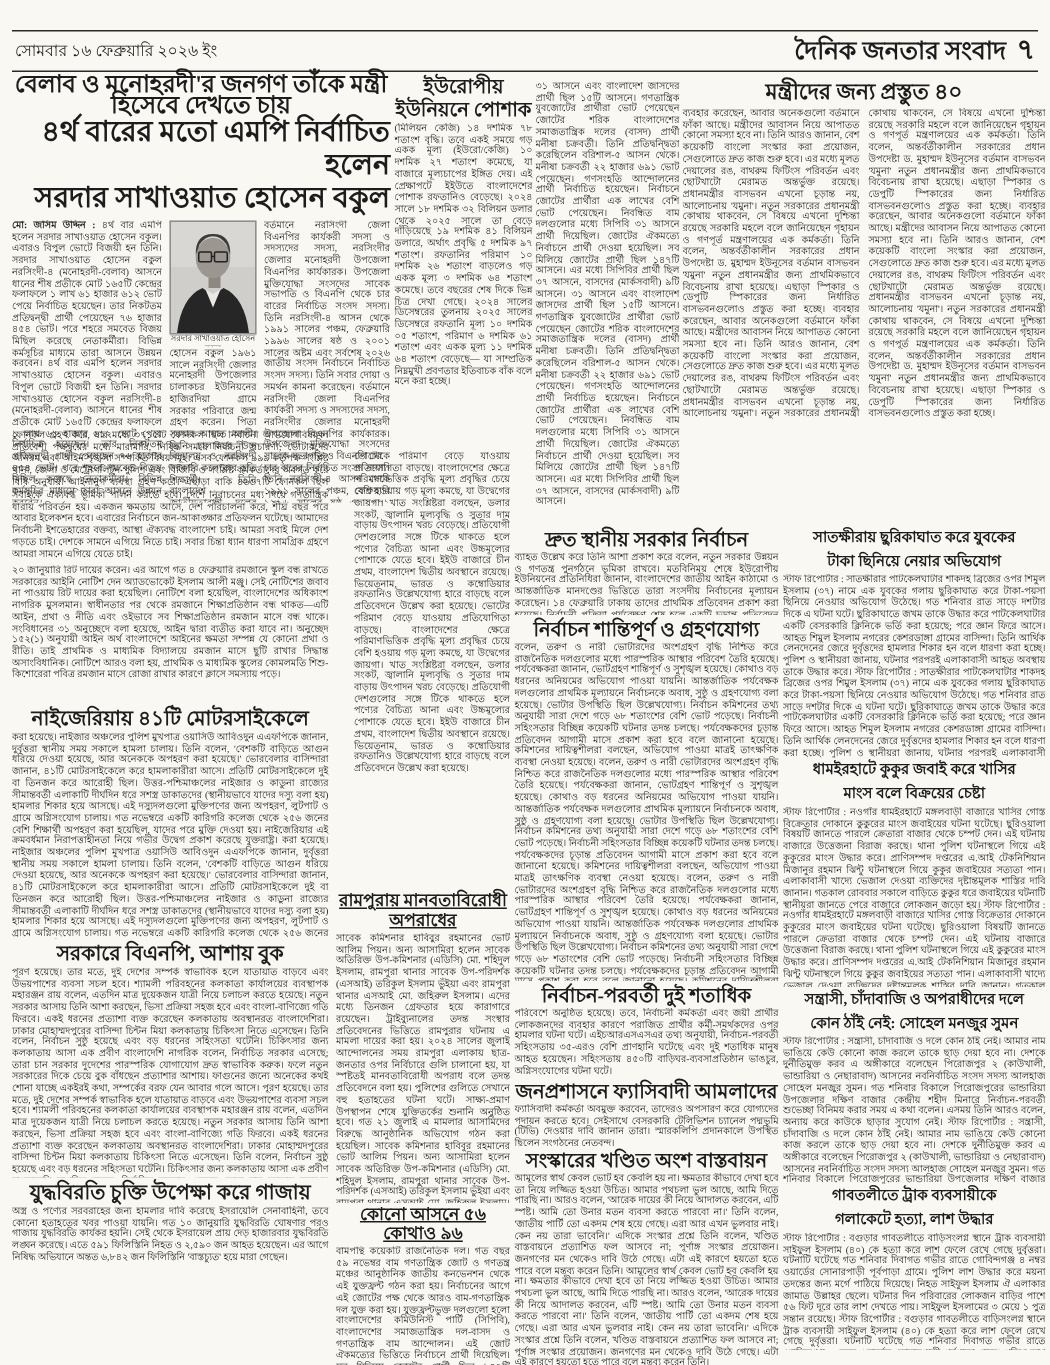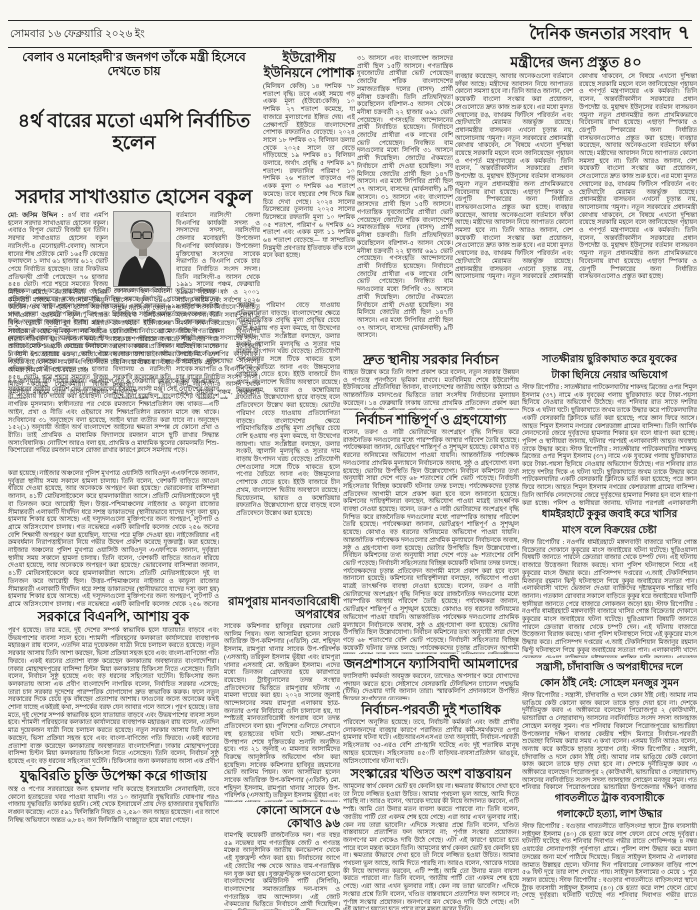--- a/index.html
+++ b/index.html
@@ -6,25 +6,25 @@
   #page{position:relative;width:700px;height:910px;margin:0 auto;background:#f9f8f3;
         font-family:"Liberation Serif","DejaVu Serif",serif;color:#1c1c1c;overflow:hidden;}
   .rule{position:absolute;left:8px;right:8px;border-top:1.3px solid #2a2a2a;}
   .rule.top{top:20px}
   .rule.bot{top:47px}
   .hdr{position:absolute;left:10px;right:10px;top:23px;height:22px;display:flex;align-items:center;justify-content:flex-end;}
   .date{font-size:10.5px;}
   .brand{margin-left:auto;font-weight:bold;font-size:16.5px;}
   .pno{font-weight:bold;font-size:19px;margin-left:7px;}
   .art{position:absolute;}
-  .kicker{font-size:12px;font-weight:bold;text-align:center;line-height:14px;}
-  .mh{font-size:19px;font-weight:bold;text-align:center;line-height:22px;margin-top:32px;}
+  .kicker{font-size:16px;font-weight:bold;text-align:center;line-height:14px;}
+  .mh{font-size:19px;font-weight:bold;text-align:right;line-height:22px;}
   .sh{font-size:13.5px;font-weight:bold;text-align:center;line-height:16px;margin:2px 0 1px 0;}
   .sh2{font-size:10px;font-weight:bold;text-align:center;line-height:14.5px;margin:2px 0 1px 0;}
-  .sh3{font-size:11.5px;font-weight:bold;text-align:right;line-height:13px;margin:2px 0 1px 0;}
+  .sh3{font-size:11.5px;font-weight:bold;text-align:center;line-height:13px;margin:2px 0 1px 0;text-decoration:underline;}
   .bd{font-size:6.4px;line-height:7.7px;text-align:justify;overflow:hidden;color:#242424;}
   .mbody{display:flex;gap:5px;margin-top:3px;height:188px;}
   .c1{width:100px;}
   .c2{width:58px;display:flex;flex-direction:column;}
   .c3{flex:1;}
   .photo{width:56px;height:74px;border:1px solid #8f8f8f;background:#cfcecb;flex:0 0 auto;}
   .cap{font-size:5.5px;text-align:center;line-height:7px;height:8px;overflow:hidden;}
   .ptext{flex:1;margin-top:1px;}
   .eu-top{left:263px;top:50px;width:92px;}
   .eu-hl{font-size:13px;font-weight:bold;text-align:center;line-height:15px;}
@@ -102,20 +102,21 @@
     <div>
       <div class="bd" style="height:40px;">ফোনকল গ্রহণ করে, যার মধ্যে ৩৭১৫টি ফোনকল ছিল নির্বাচনী অভিযোগবিষয়ক। প্রতিবেশী পক্ষদ্বয়ের মধ্যে মারামারি, নিষিদ্ধ সময়ে নির্বাচনী প্রচারণা, ভোটারদের অনিয়ম এবং আইন-শৃঙ্খলা সম্পর্কিত বিষয়সমূহ। এসব ফোনকল ৯৯৯ কর্তৃপক্ষ সংশ্লিষ্ট থানা, জেলা ও মেট্রোপলিটন পুলিশ এবং বিজিবি ও সংশ্লিষ্ট কর্মকর্তাদের অবগত করে বিধি অনুযায়ী আইনানুগ ব্যবস্থা গ্রহণ করে। এছাড়া বাকি ৪৬৬৭টি ফোনকল ছিল নির্বাচন সংক্রান্ত বিভিন্ন বিষয়ে সম্পর্কে জানতে চেয়ে।</div>
     </div>
     <div>
       <div class="bd" style="height:50px;">সবাইকে ঐক্যবদ্ধ ভূমিকা পালন করতে হবে। দেশে নির্বাচনের মধ্য দিয়ে গণতান্ত্রিক ধারায় পরিবর্তন হয়। একজন ক্ষমতায় আসে, দেশ পরিচালনা করে, শীঘ্র বছর পরে আবার ইলেকশন হবে। এবারের নির্বাচনে জন-আকাঙ্ক্ষার প্রতিফলন ঘটেছে। আমাদের নির্বাচনী ইশতেহারের বক্তব্য, আস্থা ঐক্যবদ্ধ বাংলাদেশ চাই। আমরা সবাই মিলে দেশ গড়তে চাই। দেশকে সামনে এগিয়ে নিতে চাই। সবার চিন্তা ধ্যান ধারণা সামগ্রিক গ্রহণে আমরা সামনে এগিয়ে যেতে চাই।</div>
     </div>
     <div>
       <div class="bd" style="height:92px;">২০ জানুয়ারি রিট দায়ের করেন। এর আগে গত ৪ ফেব্রুয়ারি রমজানে স্কুল বন্ধ রাখতে সরকারের আইনি নোটিশ দেন অ্যাডভোকেট ইসলাম আলী মঞ্জু। সেই নোটিশের জবাব না পাওয়ায় রিট দায়ের করা হয়েছিল। নোটিশে বলা হয়েছিল, বাংলাদেশের অধিকাংশ নাগরিক মুসলমান। স্বাধীনতার পর থেকে রমজানে শিক্ষাপ্রতিষ্ঠান বন্ধ থাকত—এটি আইন, প্রথা ও নীতি এবং ওইভাবে সব শিক্ষাপ্রতিষ্ঠান রমজান মাসে বন্ধ থাকে। সংবিধানের ৩১ অনুচ্ছেদে বলা হয়েছে, আইন দ্বারা ব্যতীত করা যাবে না। অনুচ্ছেদ ১৫২(১) অনুযায়ী আইন অর্থ বাংলাদেশে আইনের ক্ষমতা সম্পন্ন যে কোনো প্রথা ও রীতি। তাই প্রাথমিক ও মাধ্যমিক বিদ্যালয়ে রমজান মাসে ছুটি রাখার সিদ্ধান্ত অসাংবিধানিক। নোটিশে আরও বলা হয়, প্রাথমিক ও মাধ্যমিক স্কুলের কোমলমতি শিশু-কিশোরেরা পবিত্র রমজান মাসে রোজা রাখার কারণে ক্লাসে সমস্যায় পড়ে।</div>
     </div>
     <div>
+      <div class="sh">নাইজেরিয়ায় ৪১টি মোটরসাইকেলে</div>
       <div class="bd" style="height:138px;">করা হয়েছে। নাইজার অঞ্চলের পুলিশ মুখপাত্র ওয়াসিউ আবিওদুন এএফপিকে জানান, দুর্বৃত্তরা স্থানীয় সময় সকালে হামলা চালায়। তিনি বলেন, 'বেশকটি বাড়িতে আগুন ধরিয়ে দেওয়া হয়েছে, আর অনেককে অপহরণ করা হয়েছে।' ভোরবেলার বাসিন্দারা জানান, ৪১টি মোটরসাইকেলে করে হামলাকারীরা আসে। প্রতিটি মোটরসাইকেলে দুই বা তিনজন করে আরোহী ছিল। উত্তর-পশ্চিমাঞ্চলের নাইজার ও কাডুনা রাজ্যের সীমান্তবর্তী এলাকাটি দীর্ঘদিন ধরে সশস্ত্র ডাকাতদের (স্থানীয়ভাবে যাদের দস্যু বলা হয়) হামলার শিকার হয়ে আসছে। এই দস্যুদলগুলো মুক্তিপণের জন্য অপহরণ, লুটপাট ও গ্রামে অগ্নিসংযোগ চালায়। গত নভেম্বরে একটি কারিগরি কলেজ থেকে ২৫৬ জনের বেশি শিক্ষার্থী অপহরণ করা হয়েছিল, যাদের পরে মুক্তি দেওয়া হয়। নাইজেরিয়ার এই ক্রমবর্ধমান নিরাপত্তাহীনতা নিয়ে গভীর উদ্বেগ প্রকাশ করেছে যুক্তরাষ্ট্র। করা হয়েছে। নাইজার অঞ্চলের পুলিশ মুখপাত্র ওয়াসিউ আবিওদুন এএফপিকে জানান, দুর্বৃত্তরা স্থানীয় সময় সকালে হামলা চালায়। তিনি বলেন, 'বেশকটি বাড়িতে আগুন ধরিয়ে দেওয়া হয়েছে, আর অনেককে অপহরণ করা হয়েছে।' ভোরবেলার বাসিন্দারা জানান, ৪১টি মোটরসাইকেলে করে হামলাকারীরা আসে। প্রতিটি মোটরসাইকেলে দুই বা তিনজন করে আরোহী ছিল। উত্তর-পশ্চিমাঞ্চলের নাইজার ও কাডুনা রাজ্যের সীমান্তবর্তী এলাকাটি দীর্ঘদিন ধরে সশস্ত্র ডাকাতদের (স্থানীয়ভাবে যাদের দস্যু বলা হয়) হামলার শিকার হয়ে আসছে। এই দস্যুদলগুলো মুক্তিপণের জন্য অপহরণ, লুটপাট ও গ্রামে অগ্নিসংযোগ চালায়। গত নভেম্বরে একটি কারিগরি কলেজ থেকে ২৫৬ জনের বেশি শিক্ষার্থী অপহরণ করা হয়েছিল, যাদের পরে মুক্তি দেওয়া হয়। নাইজেরিয়ার এই ক্রমবর্ধমান নিরাপত্তাহীনতা নিয়ে গভীর উদ্বেগ প্রকাশ করেছে যুক্তরাষ্ট্র।</div>
     </div>
     <div>
       <div class="sh">সরকারে বিএনপি, আশায় বুক</div>
       <div class="bd" style="height:140px;">পূরণ হয়েছে। তার মতে, দুই দেশের সম্পর্ক স্বাভাবিক হলে যাতায়াত বাড়বে এবং উভয়পাশের ব্যবসা সচল হবে। শ্যামলী পরিবহনের কলকাতা কার্যালয়ের ব্যবস্থাপক মহারঞ্জন রায় বলেন, এতদিন মাত্র দুয়েকজন যাত্রী নিয়ে চলাচল করতে হয়েছে। নতুন সরকার আসায় তিনি আশা করছেন, ভিসা প্রক্রিয়া সহজ হবে এবং বাংলা-বাণিজ্যে গতি ফিরবে। একই ধরনের প্রত্যাশা ব্যক্ত করেছেন কলকাতায় অবস্থানরত বাংলাদেশিরা। ঢাকার মোহাম্মদপুরের বাসিন্দা চিন্টন মিয়া কলকাতায় চিকিৎসা নিতে এসেছেন। তিনি বলেন, নির্বাচন সুষ্ঠু হয়েছে এবং বড় ধরনের সহিংসতা ঘটেনি। চিকিৎসার জন্য কলকাতায় আসা এক প্রবীণ বাংলাদেশি নাগরিক বলেন, নির্বাচিত সরকার এসেছে; তারা চান সরকার দুদেশের পারস্পরিক যোগাযোগ দ্রুত স্বাভাবিক করুক। ফলে নতুন সরকারের দিকে চেয়ে বুক বাঁধছেন প্রত্যাশার আশায়। ফাগুনের জন্যে অনেকের কথই শোনা যাচ্ছে একইরই কথা, সম্পর্কের বরফ যেন আবার গলে আসে। পূরণ হয়েছে। তার মতে, দুই দেশের সম্পর্ক স্বাভাবিক হলে যাতায়াত বাড়বে এবং উভয়পাশের ব্যবসা সচল হবে। শ্যামলী পরিবহনের কলকাতা কার্যালয়ের ব্যবস্থাপক মহারঞ্জন রায় বলেন, এতদিন মাত্র দুয়েকজন যাত্রী নিয়ে চলাচল করতে হয়েছে। নতুন সরকার আসায় তিনি আশা করছেন, ভিসা প্রক্রিয়া সহজ হবে এবং বাংলা-বাণিজ্যে গতি ফিরবে। একই ধরনের প্রত্যাশা ব্যক্ত করেছেন কলকাতায় অবস্থানরত বাংলাদেশিরা। ঢাকার মোহাম্মদপুরের বাসিন্দা চিন্টন মিয়া কলকাতায় চিকিৎসা নিতে এসেছেন। তিনি বলেন, নির্বাচন সুষ্ঠু হয়েছে এবং বড় ধরনের সহিংসতা ঘটেনি। চিকিৎসার জন্য কলকাতায় আসা এক প্রবীণ বাংলাদেশি নাগরিক বলেন, নির্বাচিত সরকার এসেছে; তারা চান সরকার দুদেশের পারস্পরিক যোগাযোগ দ্রুত স্বাভাবিক করুক। ফলে নতুন সরকারের দিকে চেয়ে বুক বাঁধছেন প্রত্যাশার আশায়। ফাগুনের জন্যে অনেকের কথই শোনা যাচ্ছে একইরই কথা, সম্পর্কের বরফ যেন আবার গলে আসে।</div>
     </div>
     <div>
       <div class="sh">যুদ্ধবিরতি চুক্তি উপেক্ষা করে গাজায়</div>
       <div class="bd" style="height:44px;">অস্ত্র ও পণ্যের সরবরাহের জন্য হামলার দাবি করেছে ইসরায়েলি সেনাবাহিনী, তবে কোনো হতাহতের খবর পাওয়া যায়নি। গত ১০ জানুয়ারি যুদ্ধবিরতি ঘোষণার পরও গাজায় যুদ্ধবিরতি কার্যকর হয়নি। সেই থেকে ইসরায়েল প্রায় দেড় হাজারবার যুদ্ধবিরতি লঙ্ঘন করেছে। এতে ৫৯১ ফিলিস্তিনি নিহত ও ২,৫৯০ জন আহত হয়েছেন। এর আগে নিষিদ্ধ অভিযানে অন্তত ৬,৮৪২ জন ফিলিস্তিনি 'বাস্তচ্যুত' হয়ে মারা গেছেন।</div>
     </div>
@@ -124,26 +125,26 @@
   <div class="art mstack">
     <div>
       <div class="sh">দ্রুত স্থানীয় সরকার নির্বাচন</div>
       <div class="bd" style="height:42px;">ব্যাহত উল্লেখ করে তিনি আশা প্রকাশ করে বলেন, নতুন সরকার উন্নয়ন ও গণতন্ত্র পুনর্গঠনে ভূমিকা রাখবে। মতবিনিময় শেষে ইউরোপীয় ইউনিয়নের প্রতিনিধিরা জানান, বাংলাদেশের জাতীয় আইন কাঠামো ও আন্তর্জাতিক মানদণ্ডের ভিত্তিতে তারা সংসদীয় নির্বাচনের মূল্যায়ন করেছেন। ১৪ ফেব্রুয়ারি ঢাকায় তাদের প্রাথমিক প্রতিবেদন প্রকাশ করা হয়েছে। নির্বাচনী প্রক্রিয়া পর্যবেক্ষণ শেষ হলে একটি চূড়ান্ত প্রতিবেদন প্রকাশ করা হবে, যাতে কমিশন নির্বাচনী ব্যবস্থার উন্নয়নে সুপারিশ থাকবে।</div>
     </div>
     <div>
       <div class="sh">নির্বাচন শান্তিপূর্ণ ও গ্রহণযোগ্য</div>
       <div class="bd" style="height:226px;">বলেন, তরুণ ও নারী ভোটারদের অংশগ্রহণ বৃদ্ধি নিশ্চিত করে রাজনৈতিক দলগুলোর মধ্যে পারস্পরিক আস্থার পরিবেশ তৈরি হয়েছে। পর্যবেক্ষকরা জানান, ভোটগ্রহণ শান্তিপূর্ণ ও সুশৃঙ্খল হয়েছে। কোথাও বড় ধরনের অনিয়মের অভিযোগ পাওয়া যায়নি। আন্তর্জাতিক পর্যবেক্ষক দলগুলোর প্রাথমিক মূল্যায়নে নির্বাচনকে অবাধ, সুষ্ঠু ও গ্রহণযোগ্য বলা হয়েছে। ভোটার উপস্থিতি ছিল উল্লেখযোগ্য। নির্বাচন কমিশনের তথ্য অনুযায়ী সারা দেশে গড়ে ৬৮ শতাংশের বেশি ভোট পড়েছে। নির্বাচনী সহিংসতার বিচ্ছিন্ন কয়েকটি ঘটনার তদন্ত চলছে। পর্যবেক্ষকদের চূড়ান্ত প্রতিবেদন আগামী মাসে প্রকাশ করা হবে বলে জানানো হয়েছে। কমিশনের দায়িত্বশীলরা বলছেন, অভিযোগ পাওয়া মাত্রই তাৎক্ষণিক ব্যবস্থা নেওয়া হয়েছে। বলেন, তরুণ ও নারী ভোটারদের অংশগ্রহণ বৃদ্ধি নিশ্চিত করে রাজনৈতিক দলগুলোর মধ্যে পারস্পরিক আস্থার পরিবেশ তৈরি হয়েছে। পর্যবেক্ষকরা জানান, ভোটগ্রহণ শান্তিপূর্ণ ও সুশৃঙ্খল হয়েছে। কোথাও বড় ধরনের অনিয়মের অভিযোগ পাওয়া যায়নি। আন্তর্জাতিক পর্যবেক্ষক দলগুলোর প্রাথমিক মূল্যায়নে নির্বাচনকে অবাধ, সুষ্ঠু ও গ্রহণযোগ্য বলা হয়েছে। ভোটার উপস্থিতি ছিল উল্লেখযোগ্য। নির্বাচন কমিশনের তথ্য অনুযায়ী সারা দেশে গড়ে ৬৮ শতাংশের বেশি ভোট পড়েছে। নির্বাচনী সহিংসতার বিচ্ছিন্ন কয়েকটি ঘটনার তদন্ত চলছে। পর্যবেক্ষকদের চূড়ান্ত প্রতিবেদন আগামী মাসে প্রকাশ করা হবে বলে জানানো হয়েছে। কমিশনের দায়িত্বশীলরা বলছেন, অভিযোগ পাওয়া মাত্রই তাৎক্ষণিক ব্যবস্থা নেওয়া হয়েছে। বলেন, তরুণ ও নারী ভোটারদের অংশগ্রহণ বৃদ্ধি নিশ্চিত করে রাজনৈতিক দলগুলোর মধ্যে পারস্পরিক আস্থার পরিবেশ তৈরি হয়েছে। পর্যবেক্ষকরা জানান, ভোটগ্রহণ শান্তিপূর্ণ ও সুশৃঙ্খল হয়েছে। কোথাও বড় ধরনের অনিয়মের অভিযোগ পাওয়া যায়নি। আন্তর্জাতিক পর্যবেক্ষক দলগুলোর প্রাথমিক মূল্যায়নে নির্বাচনকে অবাধ, সুষ্ঠু ও গ্রহণযোগ্য বলা হয়েছে। ভোটার উপস্থিতি ছিল উল্লেখযোগ্য। নির্বাচন কমিশনের তথ্য অনুযায়ী সারা দেশে গড়ে ৬৮ শতাংশের বেশি ভোট পড়েছে। নির্বাচনী সহিংসতার বিচ্ছিন্ন কয়েকটি ঘটনার তদন্ত চলছে। পর্যবেক্ষকদের চূড়ান্ত প্রতিবেদন আগামী মাসে প্রকাশ করা হবে বলে জানানো হয়েছে। কমিশনের দায়িত্বশীলরা বলছেন, অভিযোগ পাওয়া মাত্রই তাৎক্ষণিক ব্যবস্থা নেওয়া হয়েছে।</div>
     </div>
     <div>
+      <div class="sh">নির্বাচন-পরবর্তী দুই শতাধিক</div>
+      <div class="bd" style="height:46px;">পরিবেশে অনুষ্ঠিত হয়েছে। তবে, নির্বাচনী কর্মকর্তা এবং জয়ী প্রার্থীর লোকজনদের ব্যবহার কারণে পরাজিত প্রার্থীর কর্মী-সমর্থকদের ওপর হামলার ঘটনা ঘটে। এইচআরএসএসএর তথ্য অনুযায়ী, নির্বাচন-পরবর্তী সহিংসতায় ৩৫-এরও বেশি প্রাণহানি ঘটেছে এবং দুই শতাধিক মানুষ আহত হয়েছেন। সহিংসতায় ৪৫০টি বাড়িঘর-ব্যবসাপ্রতিষ্ঠান ভাঙচুর, অগ্নিসংযোগের ঘটনা ঘটে।</div>
+    </div>
+    <div>
       <div class="sh">জনপ্রশাসনে ফ্যাসিবাদী আমলাদের</div>
       <div class="bd" style="height:28px;">ফ্যাসিবাদী কর্মকর্তা অবমুক্ত করবেন, তাদেরও অপসারণ করে যোগ্যদের পদায়ন করতে হবে। সেইসাথে বেসরকারি টেলিভিশন চ্যানেল পদ্মভূমি (টিভি) দেওয়ার দাবি জানান তারা। স্মারকলিপি প্রদানকালে উপস্থিত ছিলেন সংগঠনের নেতৃবৃন্দ।</div>
-    </div>
-    <div>
-      <div class="sh">নির্বাচন-পরবর্তী দুই শতাধিক</div>
-      <div class="bd" style="height:46px;">পরিবেশে অনুষ্ঠিত হয়েছে। তবে, নির্বাচনী কর্মকর্তা এবং জয়ী প্রার্থীর লোকজনদের ব্যবহার কারণে পরাজিত প্রার্থীর কর্মী-সমর্থকদের ওপর হামলার ঘটনা ঘটে। এইচআরএসএসএর তথ্য অনুযায়ী, নির্বাচন-পরবর্তী সহিংসতায় ৩৫-এরও বেশি প্রাণহানি ঘটেছে এবং দুই শতাধিক মানুষ আহত হয়েছেন। সহিংসতায় ৪৫০টি বাড়িঘর-ব্যবসাপ্রতিষ্ঠান ভাঙচুর, অগ্নিসংযোগের ঘটনা ঘটে।</div>
     </div>
     <div>
       <div class="sh">সংস্কারের খণ্ডিত অংশ বাস্তবায়ন</div>
       <div class="bd" style="height:128px;">আমূলের স্বার্থ কেবল ভোট হব কেবলি হয় না। ক্ষমতার কীভাবে দেখা হবে তা নিয়ে লজ্জিত হওয়া উচিত। আমার পথচলা ভুল আছে, আমি দিতে পারছি না। আরও বলেন, 'আরেক দায়ের কী নিয়ে আদালত করবেন, এটি স্পষ্ট। আমি তো উনার মতন ব্যবসা করতে পারবো না।' তিনি বলেন, 'জাতীয় পার্টি তো একদম শেষ হয়ে গেছে। এরা আর এখন ভুলবার নাই। কেন নয় তারা ভাবেনি।' এদিকে সংস্কার প্রশ্নে তিনি বলেন, খণ্ডিত বাস্তবায়নে প্রত্যাশিত ফল আসবে না; পূর্ণাঙ্গ সংস্কার প্রয়োজন। জনগণের মন থেকেও দাবি উঠে গেছে। এটা এই কারণে হয়তো হতে পারে বলে মন্তব্য করেন তিনি। আমূলের স্বার্থ কেবল ভোট হব কেবলি হয় না। ক্ষমতার কীভাবে দেখা হবে তা নিয়ে লজ্জিত হওয়া উচিত। আমার পথচলা ভুল আছে, আমি দিতে পারছি না। আরও বলেন, 'আরেক দায়ের কী নিয়ে আদালত করবেন, এটি স্পষ্ট। আমি তো উনার মতন ব্যবসা করতে পারবো না।' তিনি বলেন, 'জাতীয় পার্টি তো একদম শেষ হয়ে গেছে। এরা আর এখন ভুলবার নাই। কেন নয় তারা ভাবেনি।' এদিকে সংস্কার প্রশ্নে তিনি বলেন, খণ্ডিত বাস্তবায়নে প্রত্যাশিত ফল আসবে না; পূর্ণাঙ্গ সংস্কার প্রয়োজন। জনগণের মন থেকেও দাবি উঠে গেছে। এটা এই কারণে হয়তো হতে পারে বলে মন্তব্য করেন তিনি।</div>
     </div>
   </div>
 
   <div class="art hstack">
     <div>
       <div class="sh3">রামপুরায় মানবতাবিরোধী অপরাধের</div>

